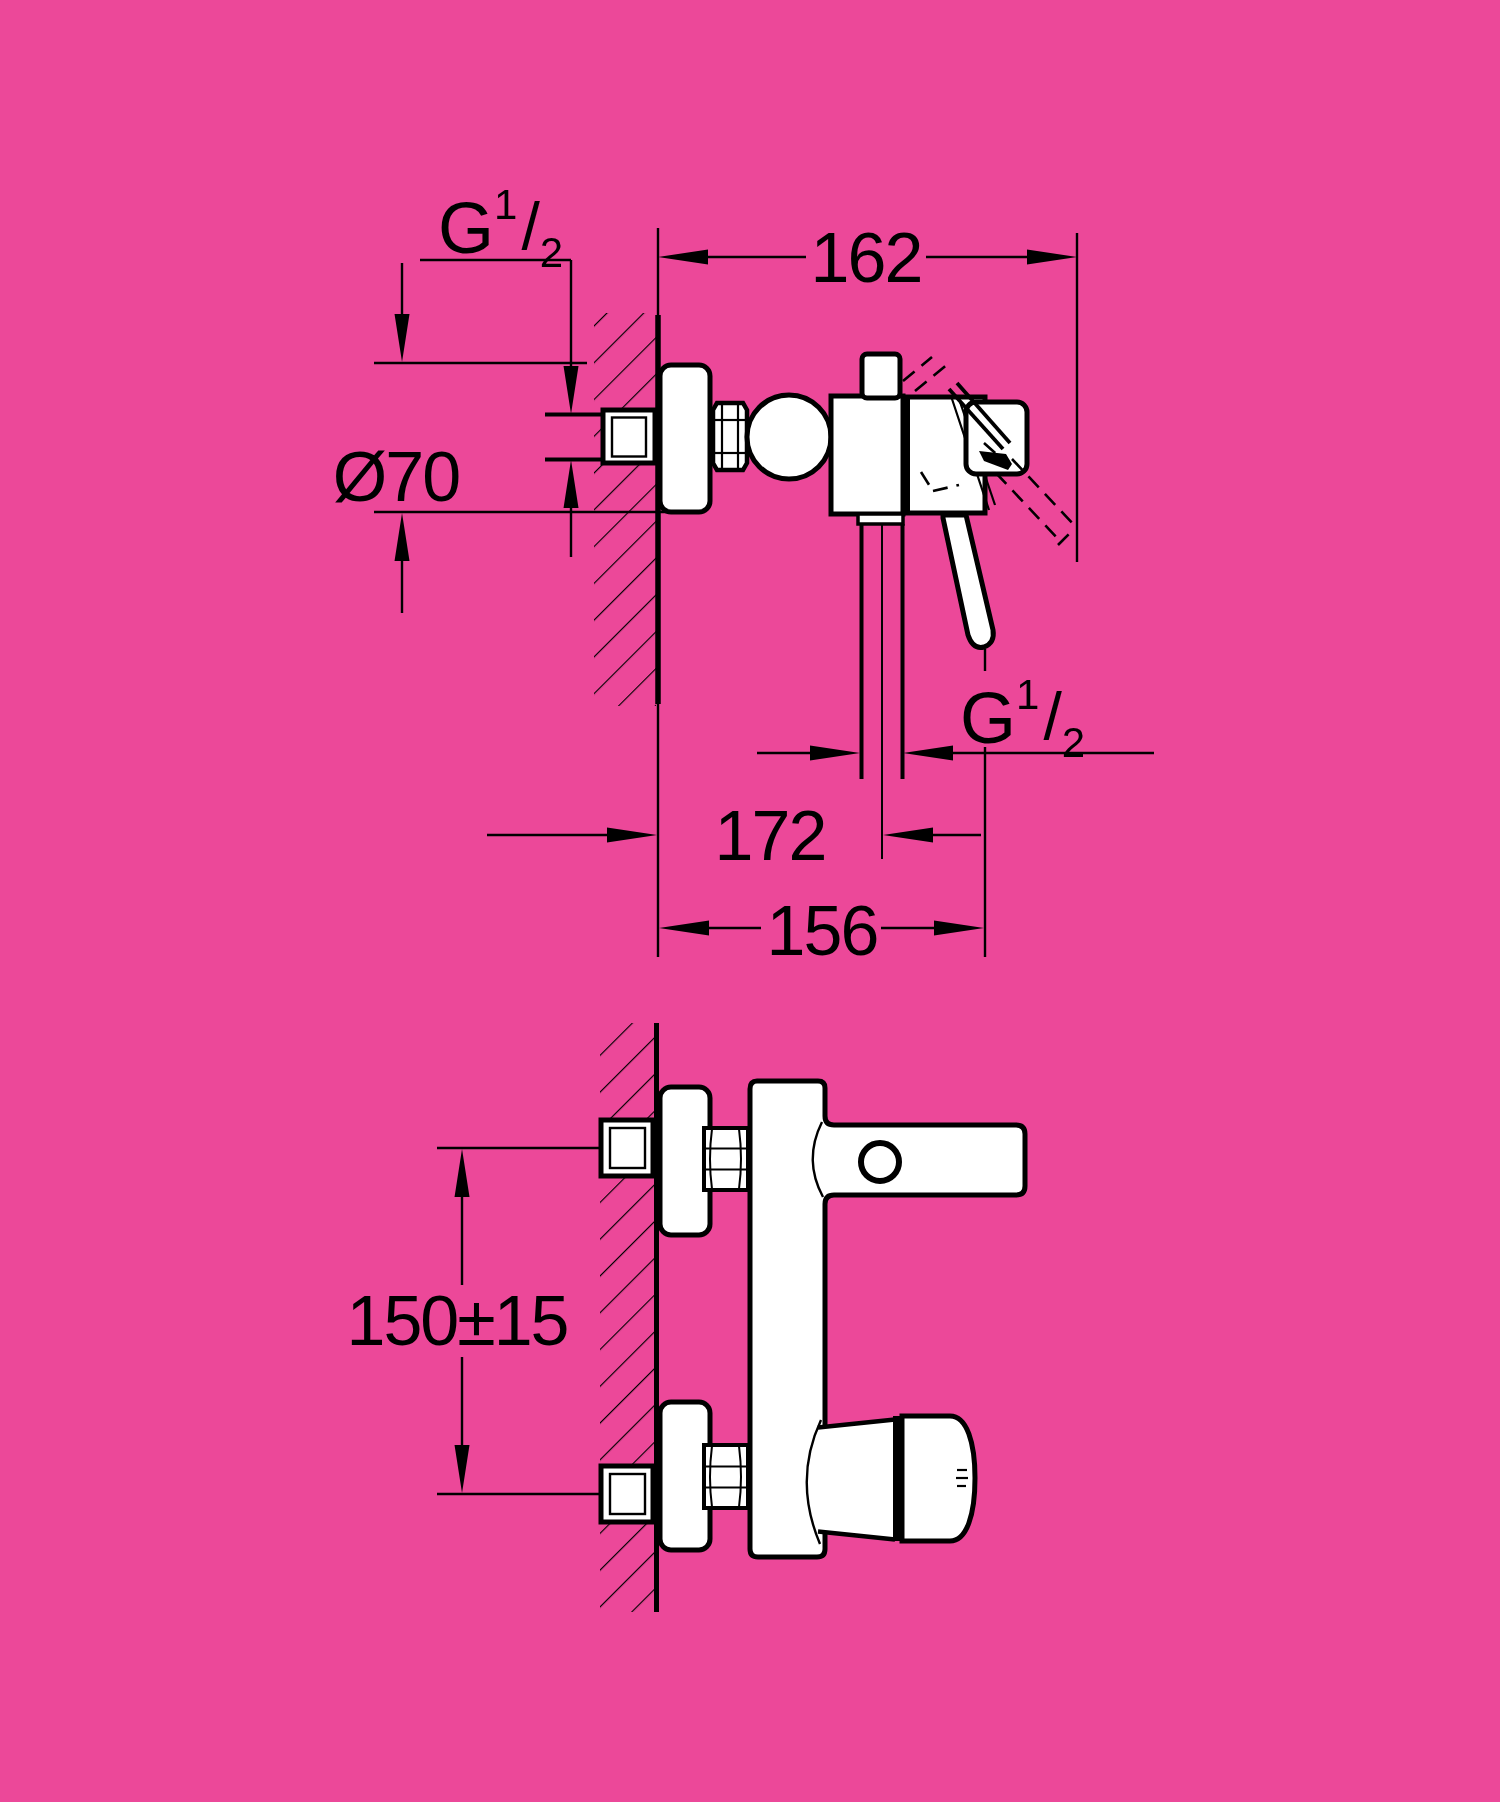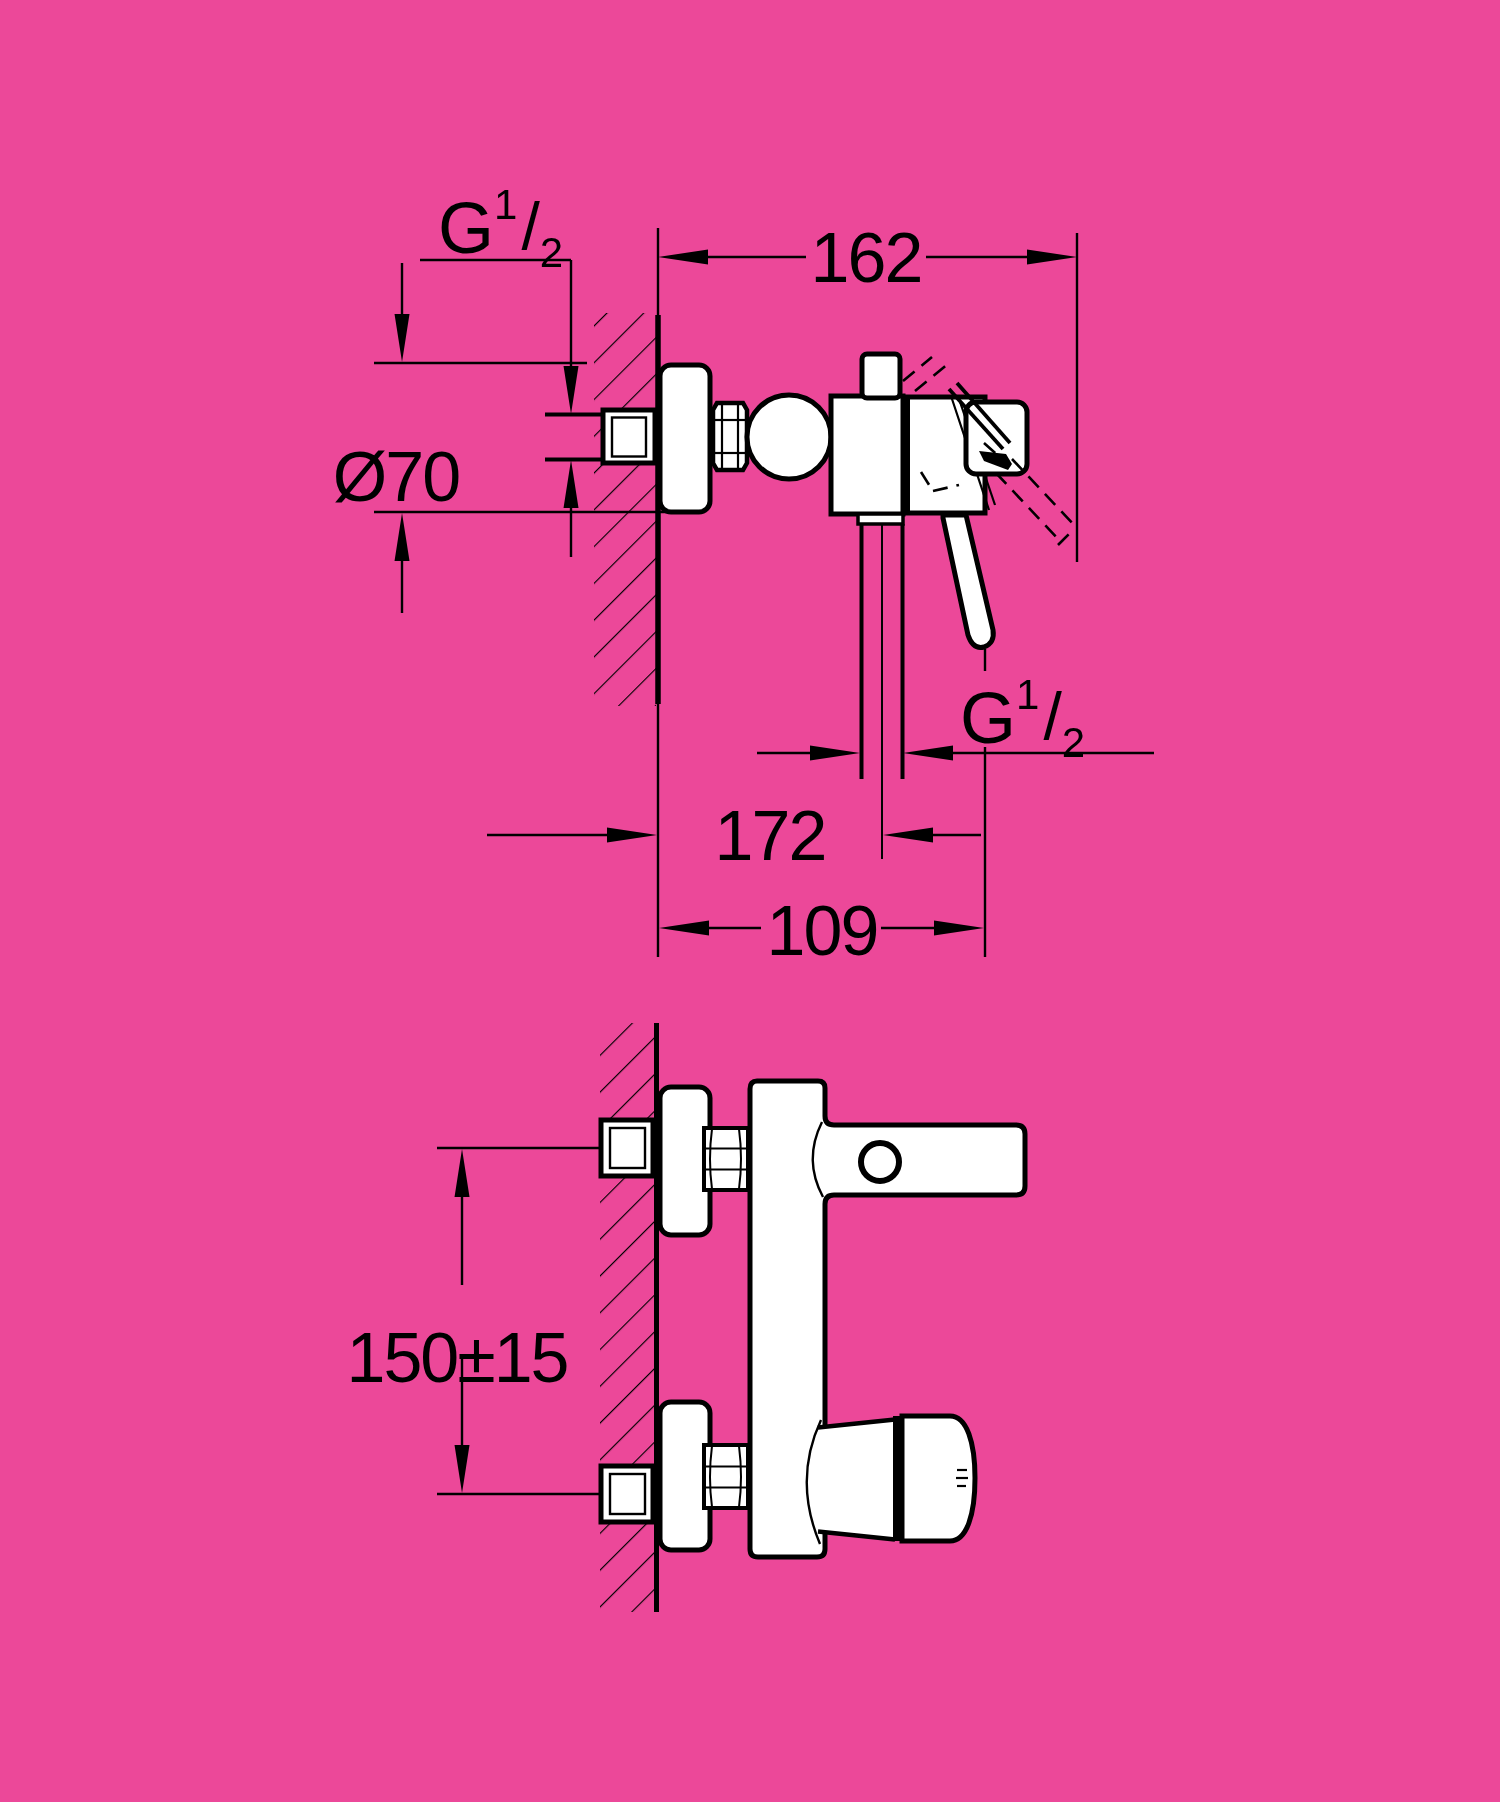--- a/index.html
+++ b/index.html
@@ -190,17 +190,17 @@
 <div class="dim-label" style="left:866px;top:258px;">162</div>
 
 <div class="dim-label" style="left:396px;top:438px;margin-top:39px;">Ø70</div>
 
 <div class="thread-label" style="left:960px;top:674px;">
   <span class="g">G</span><span class="num">1</span><span class="slash">/</span><span class="den">2</span>
 </div>
 
 <div class="dim-label" style="left:770px;top:836px;">172</div>
 
-<div class="dim-label" style="left:822px;top:931px;">109</div>
-
-<div class="dim-label" style="left:457px;top:1321px;margin-top:37px;">150±15</div>
+<div class="dim-label" style="left:822px;top:931px;">156</div>
+
+<div class="dim-label" style="left:457px;top:1321px;">150±15</div>
 
 </div>
 
 </body></html>

